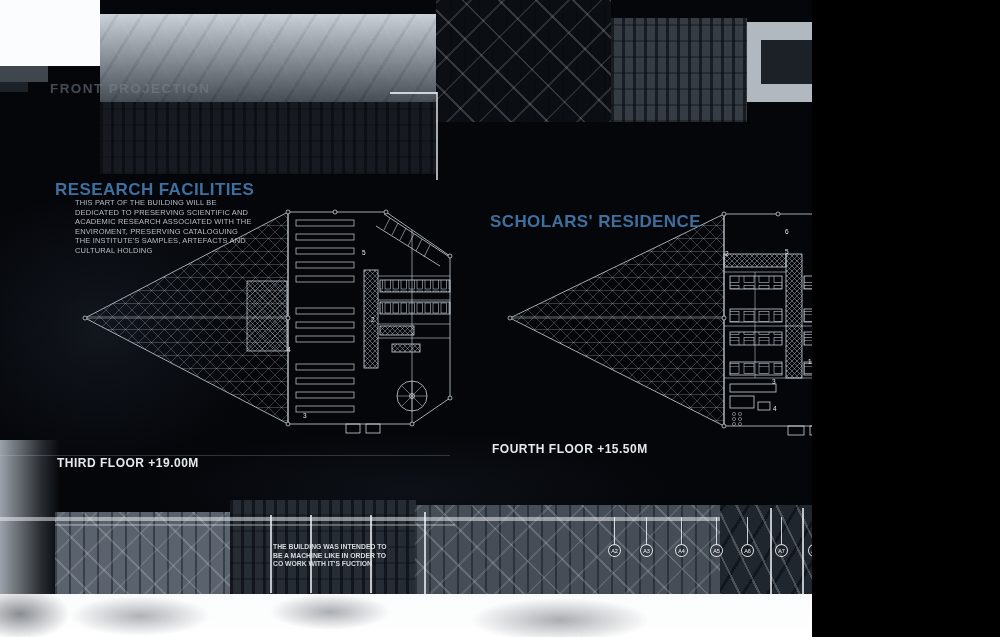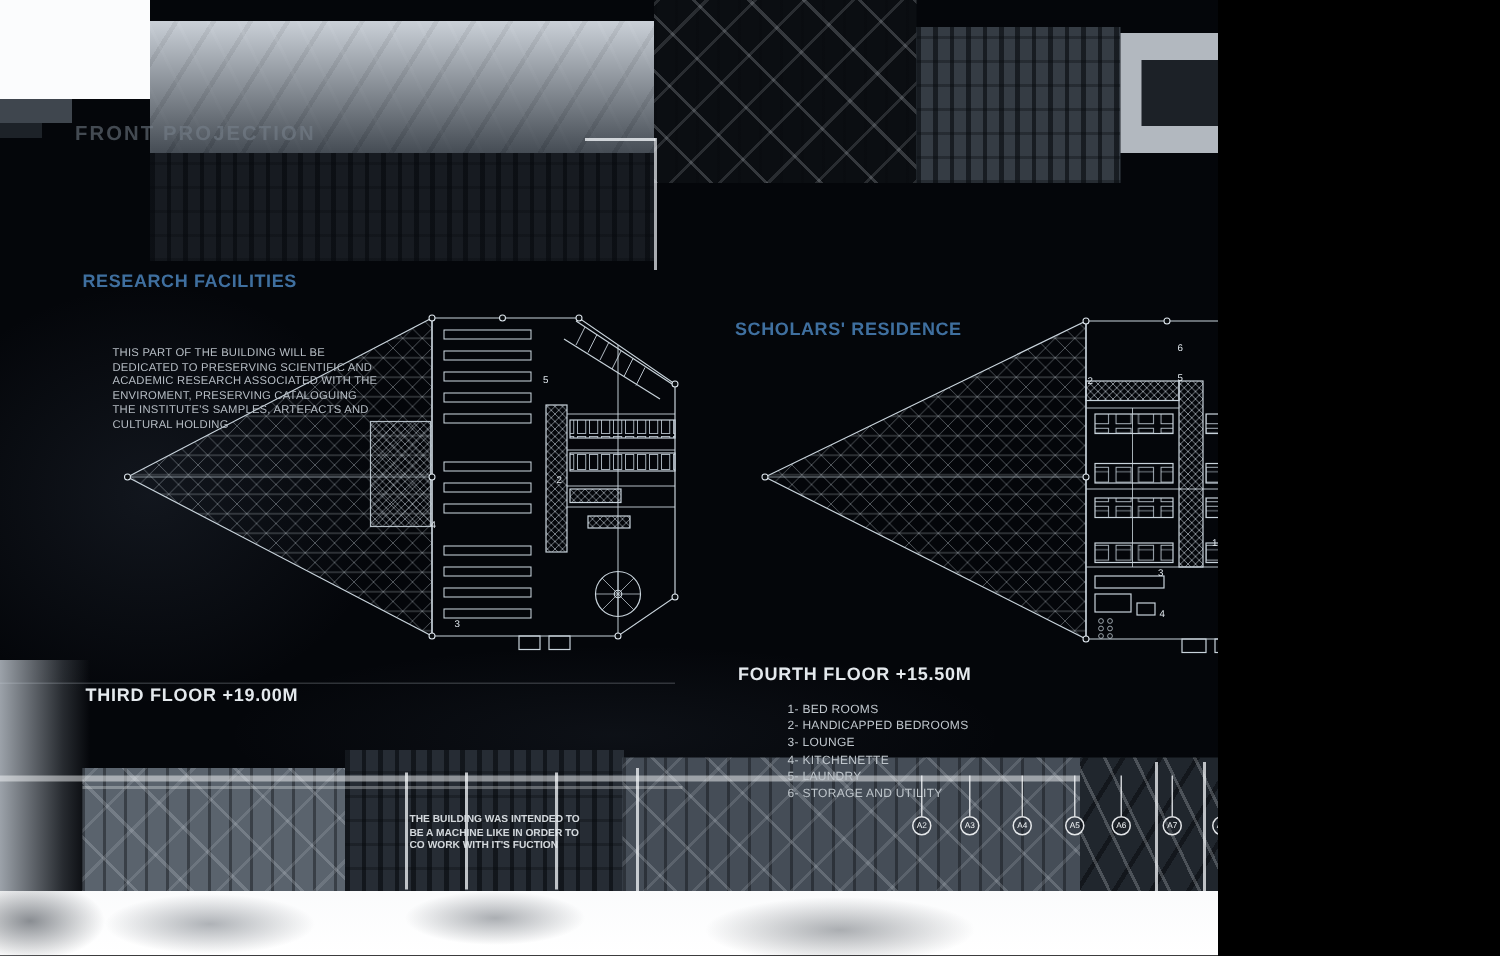--- a/index.html
+++ b/index.html
@@ -12,22 +12,22 @@
       repeating-linear-gradient(-58deg, rgba(8,10,14,0.55) 0 3px, transparent 3px 21px);}
   .tex-v{background-image:
       repeating-linear-gradient(90deg, rgba(5,8,12,0.6) 0 3px, transparent 3px 11px),
       repeating-linear-gradient(0deg, rgba(10,13,17,0.35) 0 2px, transparent 2px 16px);}
   .tex-x{background-image:
       repeating-linear-gradient(45deg, rgba(222,228,235,0.20) 0 2px, transparent 2px 26px),
       repeating-linear-gradient(-45deg, rgba(222,228,235,0.14) 0 2px, transparent 2px 23px),
       repeating-linear-gradient(90deg, rgba(8,10,14,0.4) 0 2px, transparent 2px 14px);}
   .txt{position:absolute;white-space:nowrap;}
   .fp{font-size:13.5px;font-weight:bold;letter-spacing:1.4px;color:#78828d;opacity:.55;}
-  .h-blue{font-weight:bold;font-size:12px;letter-spacing:.4px;color:#3f6f9f;}
-  .para{font-size:7.5px;line-height:9.6px;color:#b6bdc4;letter-spacing:.15px;margin-top:32px;}
+  .h-blue{font-weight:bold;font-size:17px;letter-spacing:.4px;color:#3f6f9f;}
+  .para{font-size:7.5px;line-height:9.6px;color:#b6bdc4;letter-spacing:.15px;}
   .floor{font-weight:bold;font-size:12px;letter-spacing:.5px;color:#e4e9ed;}
   .legend{font-size:8px;line-height:11.2px;color:#bfc6cc;letter-spacing:.2px;}
   .quote{font-size:6.8px;line-height:8.6px;color:#e2e7eb;font-weight:bold;opacity:.92;}
   .plan{position:absolute;}
   .bubble{position:absolute;width:13px;height:13px;border:1px solid rgba(248,251,253,.9);
           border-radius:50%;box-sizing:border-box;display:flex;align-items:center;justify-content:center;
           font-size:5.5px;color:#f3f6f8;background:rgba(20,24,30,.25);}
   .bline{position:absolute;width:1px;background:rgba(246,249,251,.8);}
   .vglitch{position:absolute;width:2px;background:rgba(244,247,249,.75);}
   .pagenum{position:absolute;left:944px;top:545px;width:38px;height:38px;border:2.5px solid #f2f5f7;
@@ -220,28 +220,20 @@
     <div>DEDICATED TO PRESERVING SCIENTIFIC AND</div>
     <div>ACADEMIC RESEARCH ASSOCIATED WITH THE</div>
     <div>ENVIROMENT, PRESERVING CATALOGUING</div>
     <div>THE INSTITUTE'S SAMPLES, ARTEFACTS AND</div>
     <div>CULTURAL HOLDING</div>
   </div>
   <div class="txt floor" style="left:57px;top:456px;">THIRD FLOOR +19.00M</div>
 
   <div class="txt h-blue" style="left:490px;top:180px;margin-top:32px;">SCHOLARS' RESIDENCE</div>
   <div class="txt floor" style="left:492px;top:442px;">FOURTH FLOOR +15.50M</div>
-  <div class="txt legend" style="left:525px;top:467px;">
-    <div>1- BED ROOMS</div>
-    <div>2- HANDICAPPED BEDROOMS</div>
-    <div>3- LOUNGE</div>
-    <div>4- KITCHENETTE</div>
-    <div>5- LAUNDRY</div>
-    <div>6- STORAGE AND UTILITY</div>
-  </div>
 
   <div class="txt quote" style="left:273px;top:543px;">
     <div>THE BUILDING WAS INTENDED TO</div>
     <div>BE A MACHINE LIKE IN ORDER TO</div>
     <div>CO WORK WITH IT'S FUCTION</div>
   </div>
 
   <div class="bline" style="left:614px;top:517px;height:27px;"></div>
   <div class="bline" style="left:646px;top:517px;height:27px;"></div>
   <div class="bline" style="left:681px;top:517px;height:27px;"></div>

